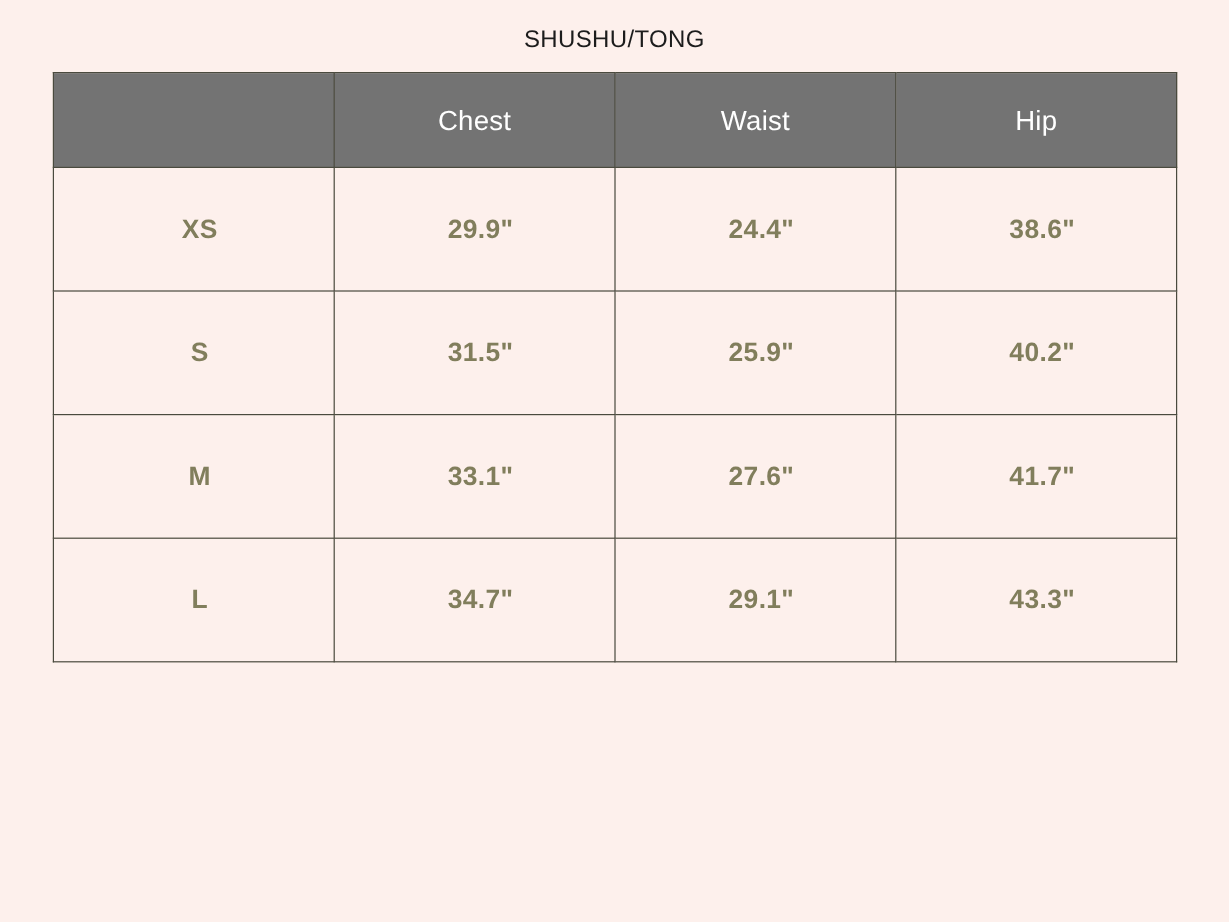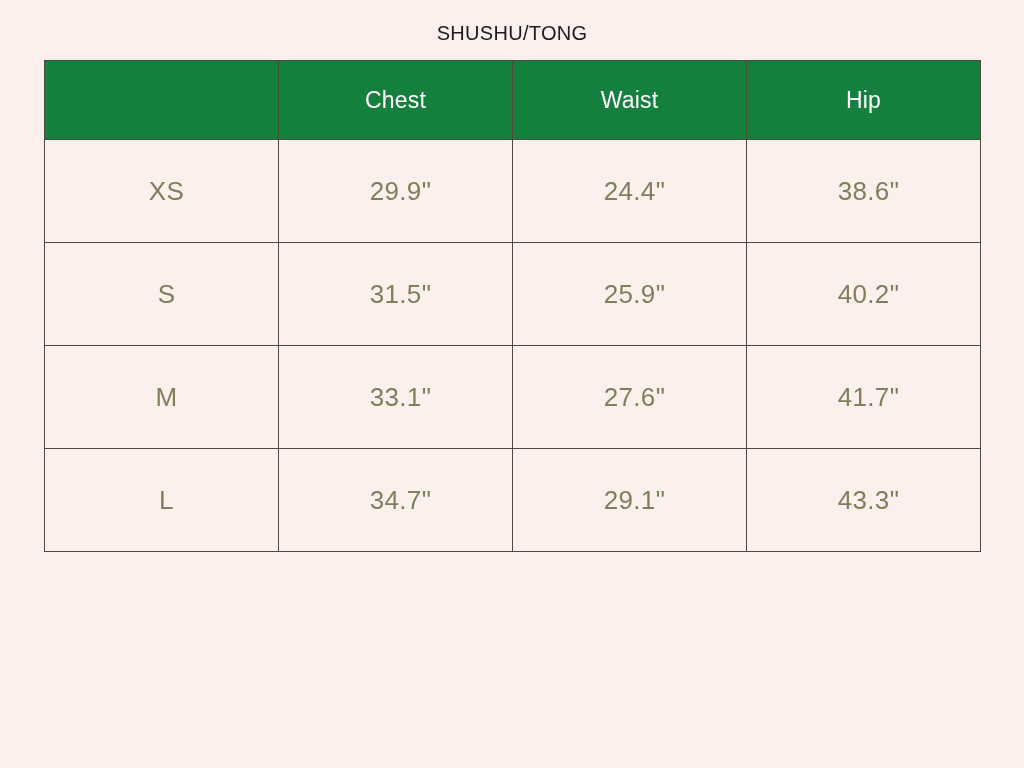--- a/index.html
+++ b/index.html
@@ -41,33 +41,33 @@
     width: 936px;
     table-layout: fixed;
   }
   table.size-chart th,
   table.size-chart td {
     border: 1px solid #4a4a3e;
     text-align: center;
     vertical-align: middle;
   }
   table.size-chart thead th {
-    background: #15803d;
+    background: #737373;
     color: #ffffff;
     height: 76px;
     font-size: 23px;
     font-weight: normal;
     letter-spacing: 0.2px;
   }
   table.size-chart tbody td {
     background: #fdf0ec;
     color: #817e5c;
     height: 100px;
-    font-size: 26px;
-    font-weight: normal;
+    font-size: 22px;
+    font-weight: bold;
     letter-spacing: 0.3px;
     padding-left: 11px;
   }
   table.size-chart col.c0 { width: 234px; }
   table.size-chart col.c1 { width: 234px; }
   table.size-chart col.c2 { width: 234px; }
   table.size-chart col.c3 { width: 234px; }
 </style>
 </head>
 <body>

